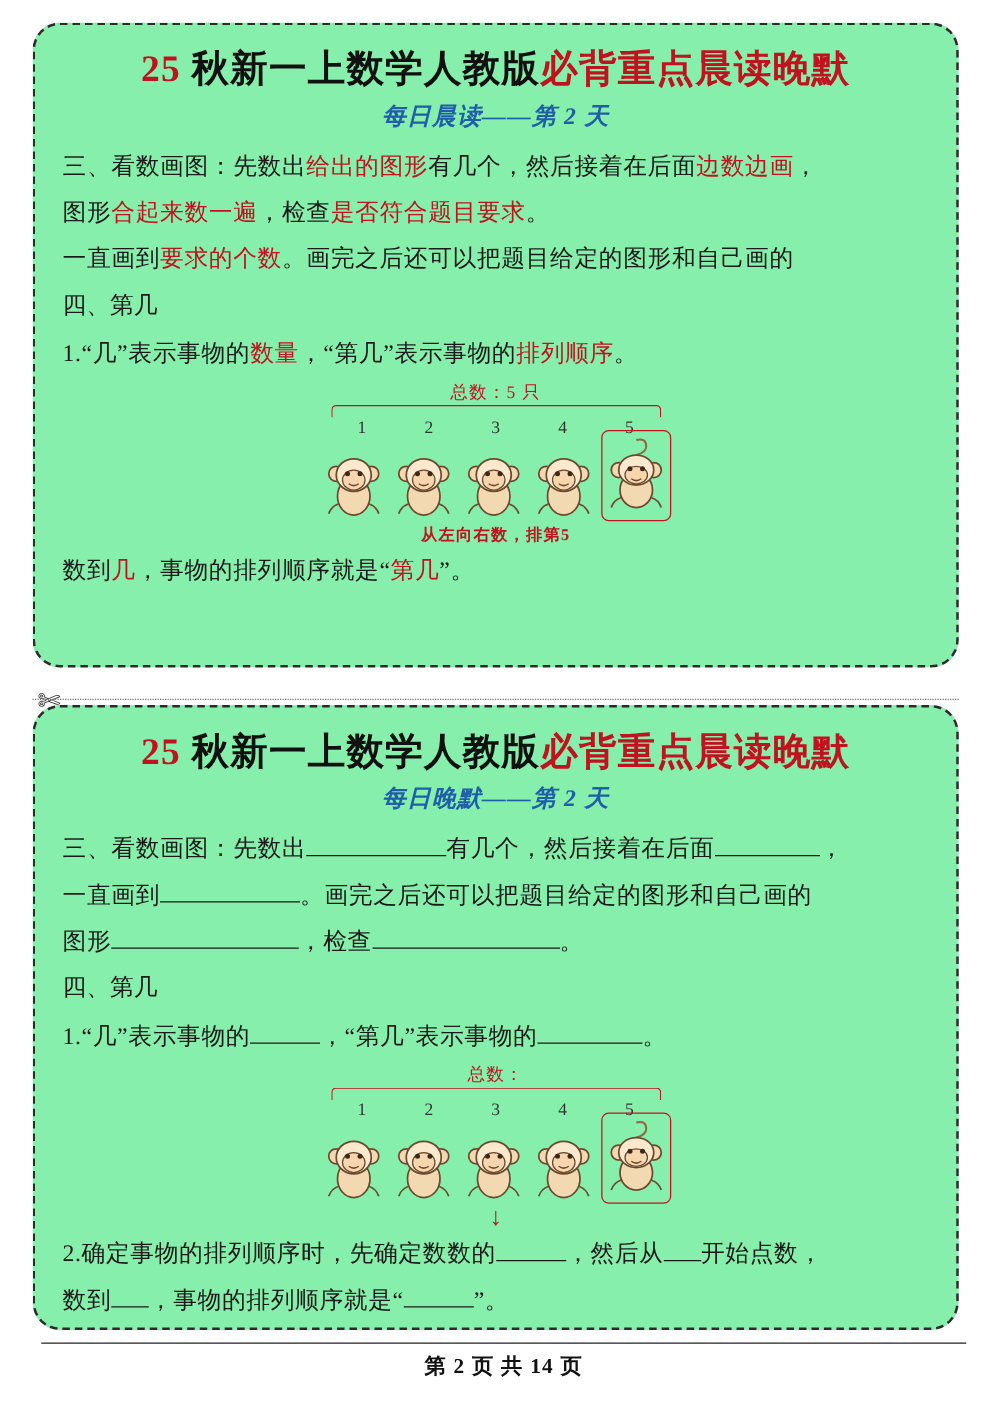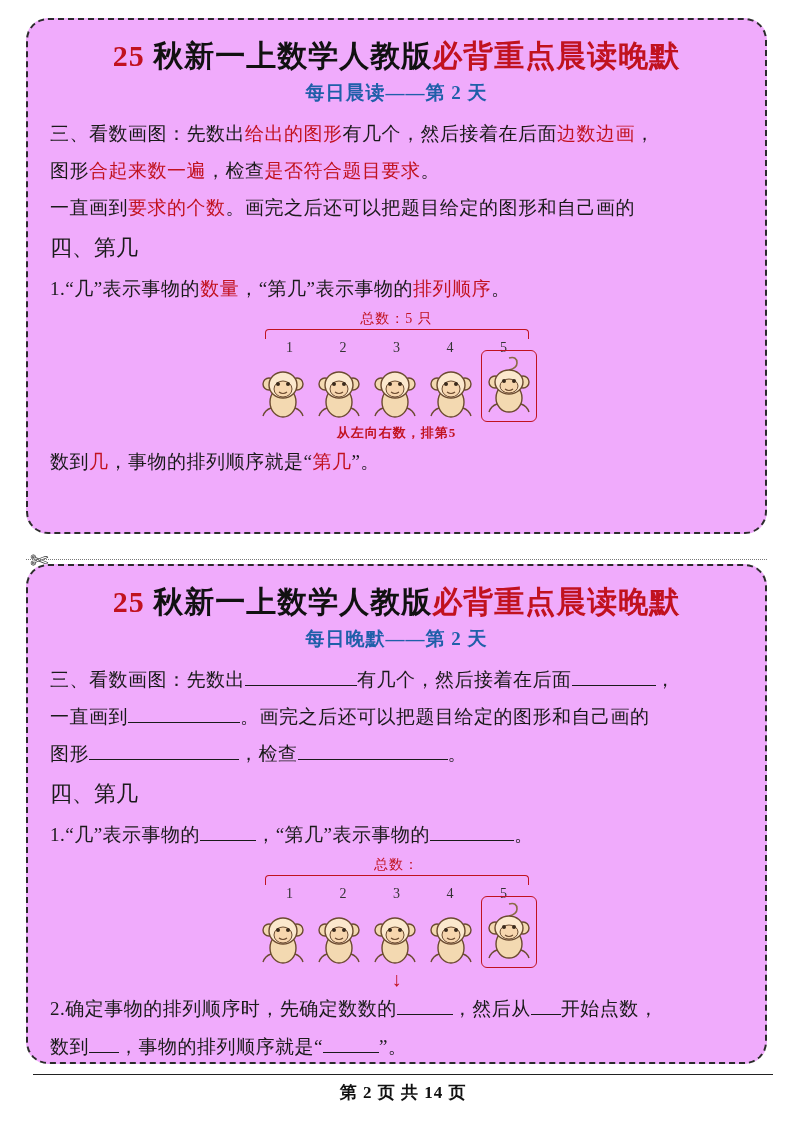--- a/index.html
+++ b/index.html
@@ -21,21 +21,21 @@
     height: 1122px;
     box-sizing: border-box;
     padding: 18px 26px 0 26px;
   }
   .card {
     border: 2px dashed #2b2b2b;
     border-radius: 22px;
     box-sizing: border-box;
     padding: 14px 22px 14px 22px;
     position: relative;
-    background: #f0abfc;
+    background: #86efac;
   }
   .card.first { height: 516px; }
   .card.second { height: 500px; margin-top: 30px; }
 
   .banner {
     text-align: center;
     font-family: "Liberation Serif", "DejaVu Serif", serif;
     font-weight: bold;
     font-size: 30px;
     letter-spacing: 1px;
@@ -46,20 +46,21 @@
   .banner .red { color: #c1121f; }
   .banner .black { color: #111111; }
 
   .subtitle {
     text-align: center;
     color: #1f5fa9;
     font-weight: bold;
     font-size: 19px;
     margin: 6px 0 10px 0;
     letter-spacing: 1px;
+    font-style: italic;
   }
 
   .para {
     font-size: 19px;
     line-height: 1.85;
     text-indent: 0;
     margin: 0 0 2px 0;
     letter-spacing: 0.5px;
   }
   .u-red {
@@ -77,21 +78,21 @@
     vertical-align: baseline;
     height: 17px;
   }
   .b-xs { width: 30px; }
   .b-sm { width: 56px; }
   .b-md { width: 84px; }
   .b-lg { width: 112px; }
   .b-xl { width: 150px; }
 
   .section-head {
-    font-size: 22px;
+    font-size: 19px;
     line-height: 1.9;
     margin: 2px 0;
   }
 
   
   .figure {
     margin: 4px auto 2px auto;
     width: 300px;
     position: relative;
   }

